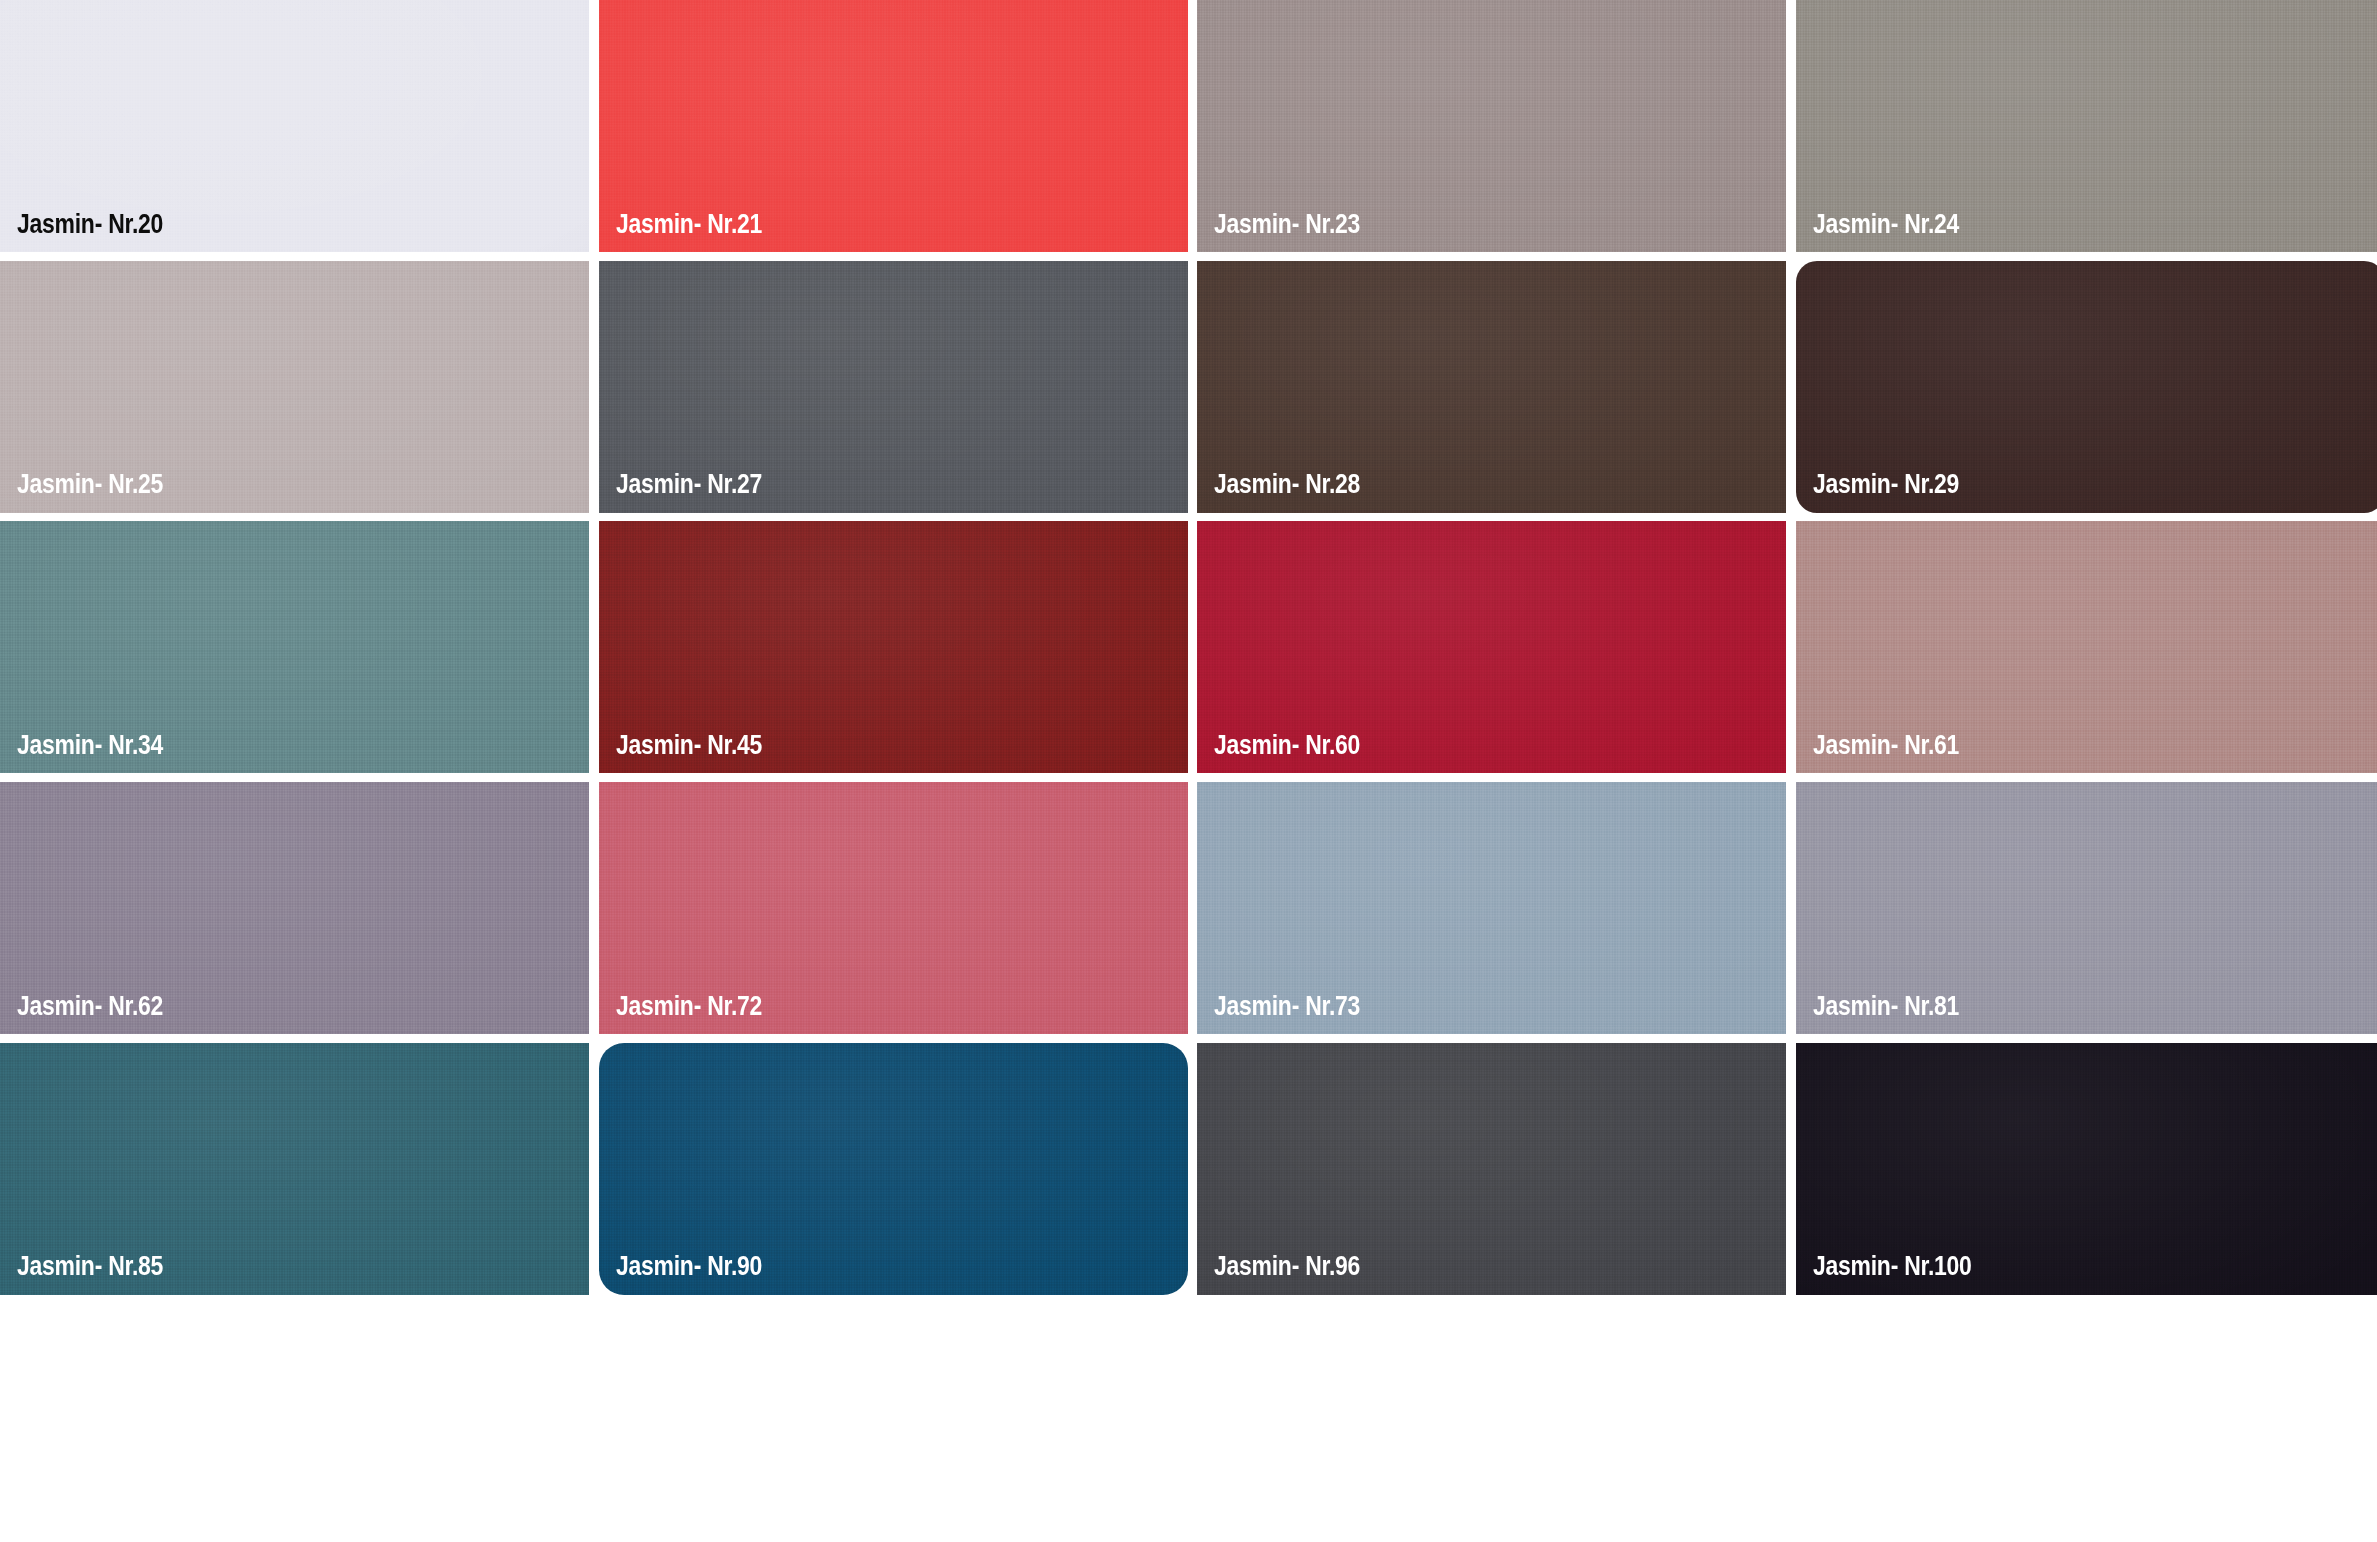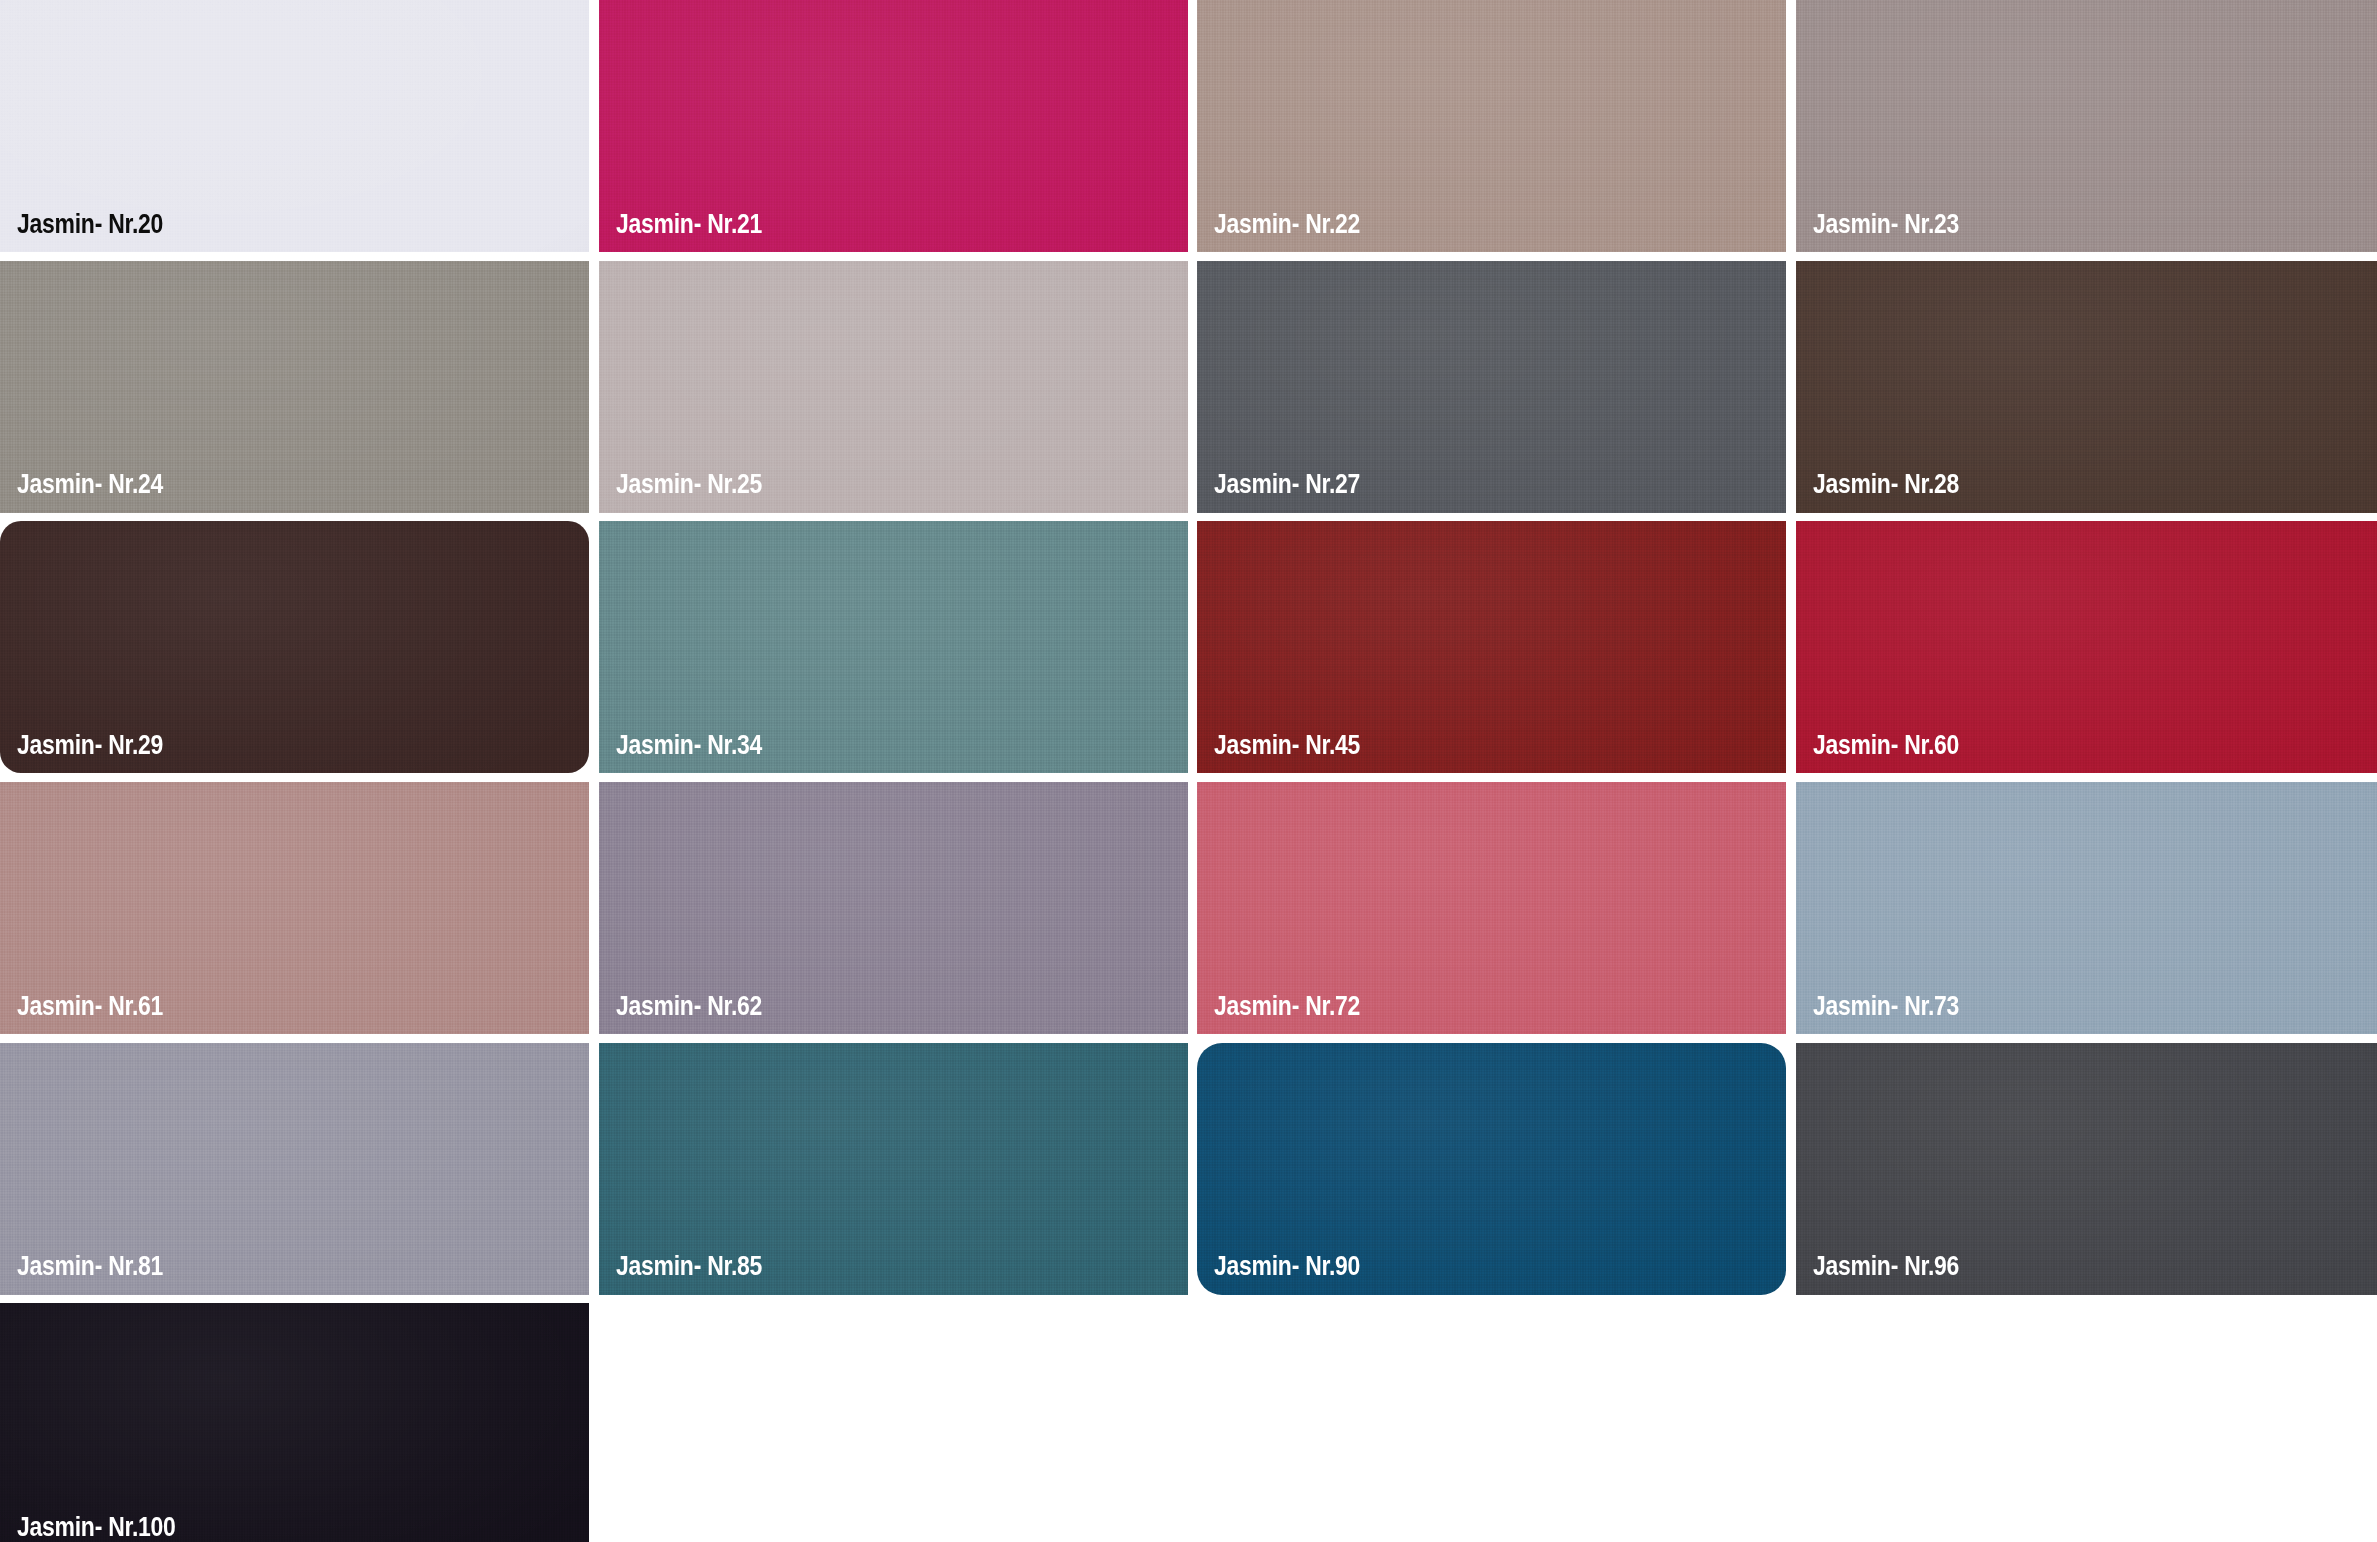--- a/index.html
+++ b/index.html
@@ -96,29 +96,24 @@
 </style>
 </head>
 <body>
 
 <div id="swatch-grid">
     <div class="swatch" style="background: rgb(231, 231, 239);">
       <div class="sheen"></div>
       <div class="texture"></div>
       <span class="swatch-label label-dark">Jasmin- Nr.20</span>
     </div>
-    <div class="swatch" style="background: #be185d;">
+    <div class="swatch" style="background: #ef4444;">
       <div class="sheen"></div>
       <div class="texture"></div>
       <span class="swatch-label label-light">Jasmin- Nr.21</span>
-    </div>
-    <div class="swatch" style="background: rgb(169, 147, 138);">
-      <div class="sheen"></div>
-      <div class="texture"></div>
-      <span class="swatch-label label-light">Jasmin- Nr.22</span>
     </div>
     <div class="swatch" style="background: rgb(155, 141, 140);">
       <div class="sheen"></div>
       <div class="texture"></div>
       <span class="swatch-label label-light">Jasmin- Nr.23</span>
     </div>
     <div class="swatch" style="background: rgb(145, 140, 133);">
       <div class="sheen"></div>
       <div class="texture"></div>
       <span class="swatch-label label-light">Jasmin- Nr.24</span>

